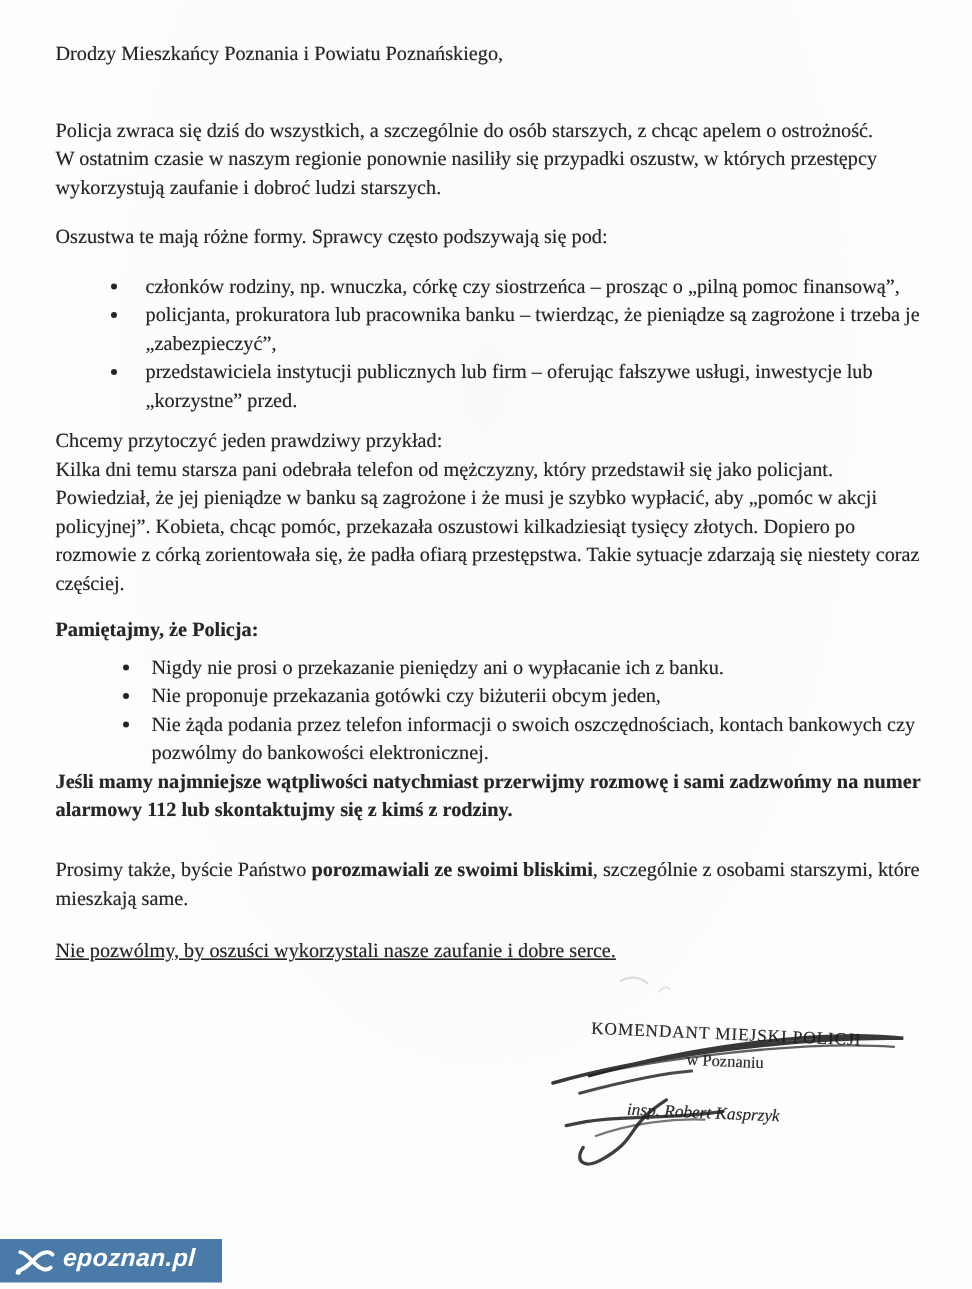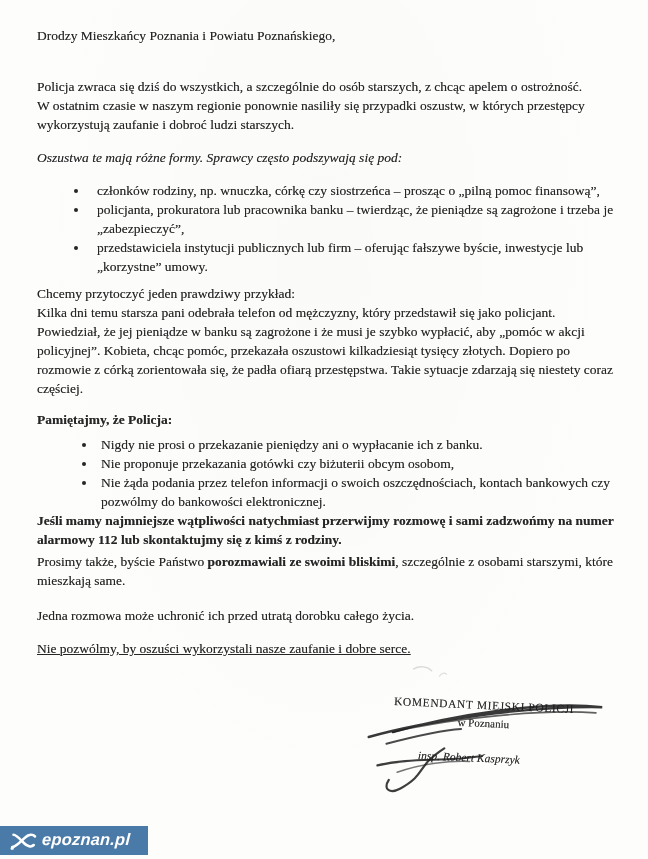--- a/index.html
+++ b/index.html
@@ -22,33 +22,33 @@
     color: #262626;
     text-shadow: 0 0 0.5px rgba(60,60,60,0.55);
     background:
       radial-gradient(ellipse at 50% 30%, rgba(0,0,0,0.012), rgba(0,0,0,0) 70%),
       #fdfdfc;
   }
   .content { width: 580px; }
   p, .para { margin: 0; }
   .salutation   { margin-bottom: 32px; }
   .intro        { margin-bottom: 14px; }
-  .scams-intro  { margin-bottom: 14px; font-style: italic; }
+  .scams-intro  { margin-bottom: 14px; }
   ul.bullets {
     list-style: disc outside;
     margin: 0;
     padding: 0 0 0 52px;
   }
   ul.bullets li { padding-left: 8px; }
   ul.bullets-1  { margin-bottom: 8px; width: 540px; }
   .example      { margin-bottom: 12px; }
   .remember     { font-weight: bold; margin-bottom: 6px; }
   ul.bullets-2  { padding-left: 60px; width: 530px; }
   ul.bullets-2 li { padding-left: 4px; }
-  .alert        { font-weight: bold; margin-bottom: 3px; }
+  .alert        { font-weight: bold; margin-bottom: 21px; }
   .request      { margin-bottom: 16px; }
   .request b    { font-weight: bold; }
   .one-talk     { margin-bottom: 14px; }
   .closing      { margin-bottom: 0; text-decoration: underline; }
 
   
   .stamp {
     position: relative;
     width: 232px;
     margin: 38px 18px 0 auto;
@@ -110,41 +110,40 @@
     <div class="intro">
       <div>Policja zwraca się dziś do wszystkich, a szczególnie do osób starszych, z chcąc apelem o ostrożność.</div>
       <div>W ostatnim czasie w naszym regionie ponownie nasiliły się przypadki oszustw, w których przestępcy wykorzystują zaufanie i dobroć ludzi starszych.</div>
     </div>
 
     <p class="para scams-intro">Oszustwa te mają różne formy. Sprawcy często podszywają się pod:</p>
 
     <ul class="bullets bullets-1">
       <li>członków rodziny, np. wnuczka, córkę czy siostrzeńca – prosząc o „pilną pomoc finansową”,</li>
       <li>policjanta, prokuratora lub pracownika banku – twierdząc, że pieniądze są zagrożone i trzeba je „zabezpieczyć”,</li>
-      <li>przedstawiciela instytucji publicznych lub firm – oferując fałszywe byście, inwestycje lub „korzystne” umowy.</li>
+      <li>przedstawiciela instytucji publicznych lub firm – oferując fałszywe usługi, inwestycje lub „korzystne” przed.</li>
     </ul>
 
     <div class="example">
       <div>Chcemy przytoczyć jeden prawdziwy przykład:</div>
       <div>Kilka dni temu starsza pani odebrała telefon od mężczyzny, który przedstawił się jako policjant. Powiedział, że jej pieniądze w banku są zagrożone i że musi je szybko wypłacić, aby „pomóc w akcji policyjnej”. Kobieta, chcąc pomóc, przekazała oszustowi kilkadziesiąt tysięcy złotych. Dopiero po rozmowie z córką zorientowała się, że padła ofiarą przestępstwa. Takie sytuacje zdarzają się niestety coraz częściej.</div>
     </div>
 
     <p class="para remember">Pamiętajmy, że Policja:</p>
 
     <ul class="bullets bullets-2">
       <li>Nigdy nie prosi o przekazanie pieniędzy ani o wypłacanie ich z banku.</li>
-      <li>Nie proponuje przekazania gotówki czy biżuterii obcym osobom,</li>
+      <li>Nie proponuje przekazania gotówki czy biżuterii obcym jeden,</li>
       <li>Nie żąda podania przez telefon informacji o swoich oszczędnościach, kontach bankowych czy pozwólmy do bankowości elektronicznej.</li>
     </ul>
 
     <p class="para alert">Jeśli mamy najmniejsze wątpliwości natychmiast przerwijmy rozmowę i sami zadzwońmy na numer alarmowy 112 lub skontaktujmy się z kimś z rodziny.</p>
 
     <p class="para request"><span>Prosimy także, byście Państwo </span><b>porozmawiali ze swoimi bliskimi</b><span>, szczególnie z osobami starszymi, które mieszkają same.</span></p>
 
-    <p class="para one-talk">Jedna rozmowa może uchronić ich przed utratą dorobku całego życia.</p>
 
     <div class="closing">
       <div>Nie pozwólmy, by oszuści wykorzystali nasze zaufanie i dobre serce.</div>
     </div>
 
     <div class="stamp">
       <div class="stamp-title">KOMENDANT MIEJSKI POLICJI</div>
       <div class="stamp-location">w Poznaniu</div>
       <div class="stamp-signer">insp. Robert Kasprzyk</div>
 

